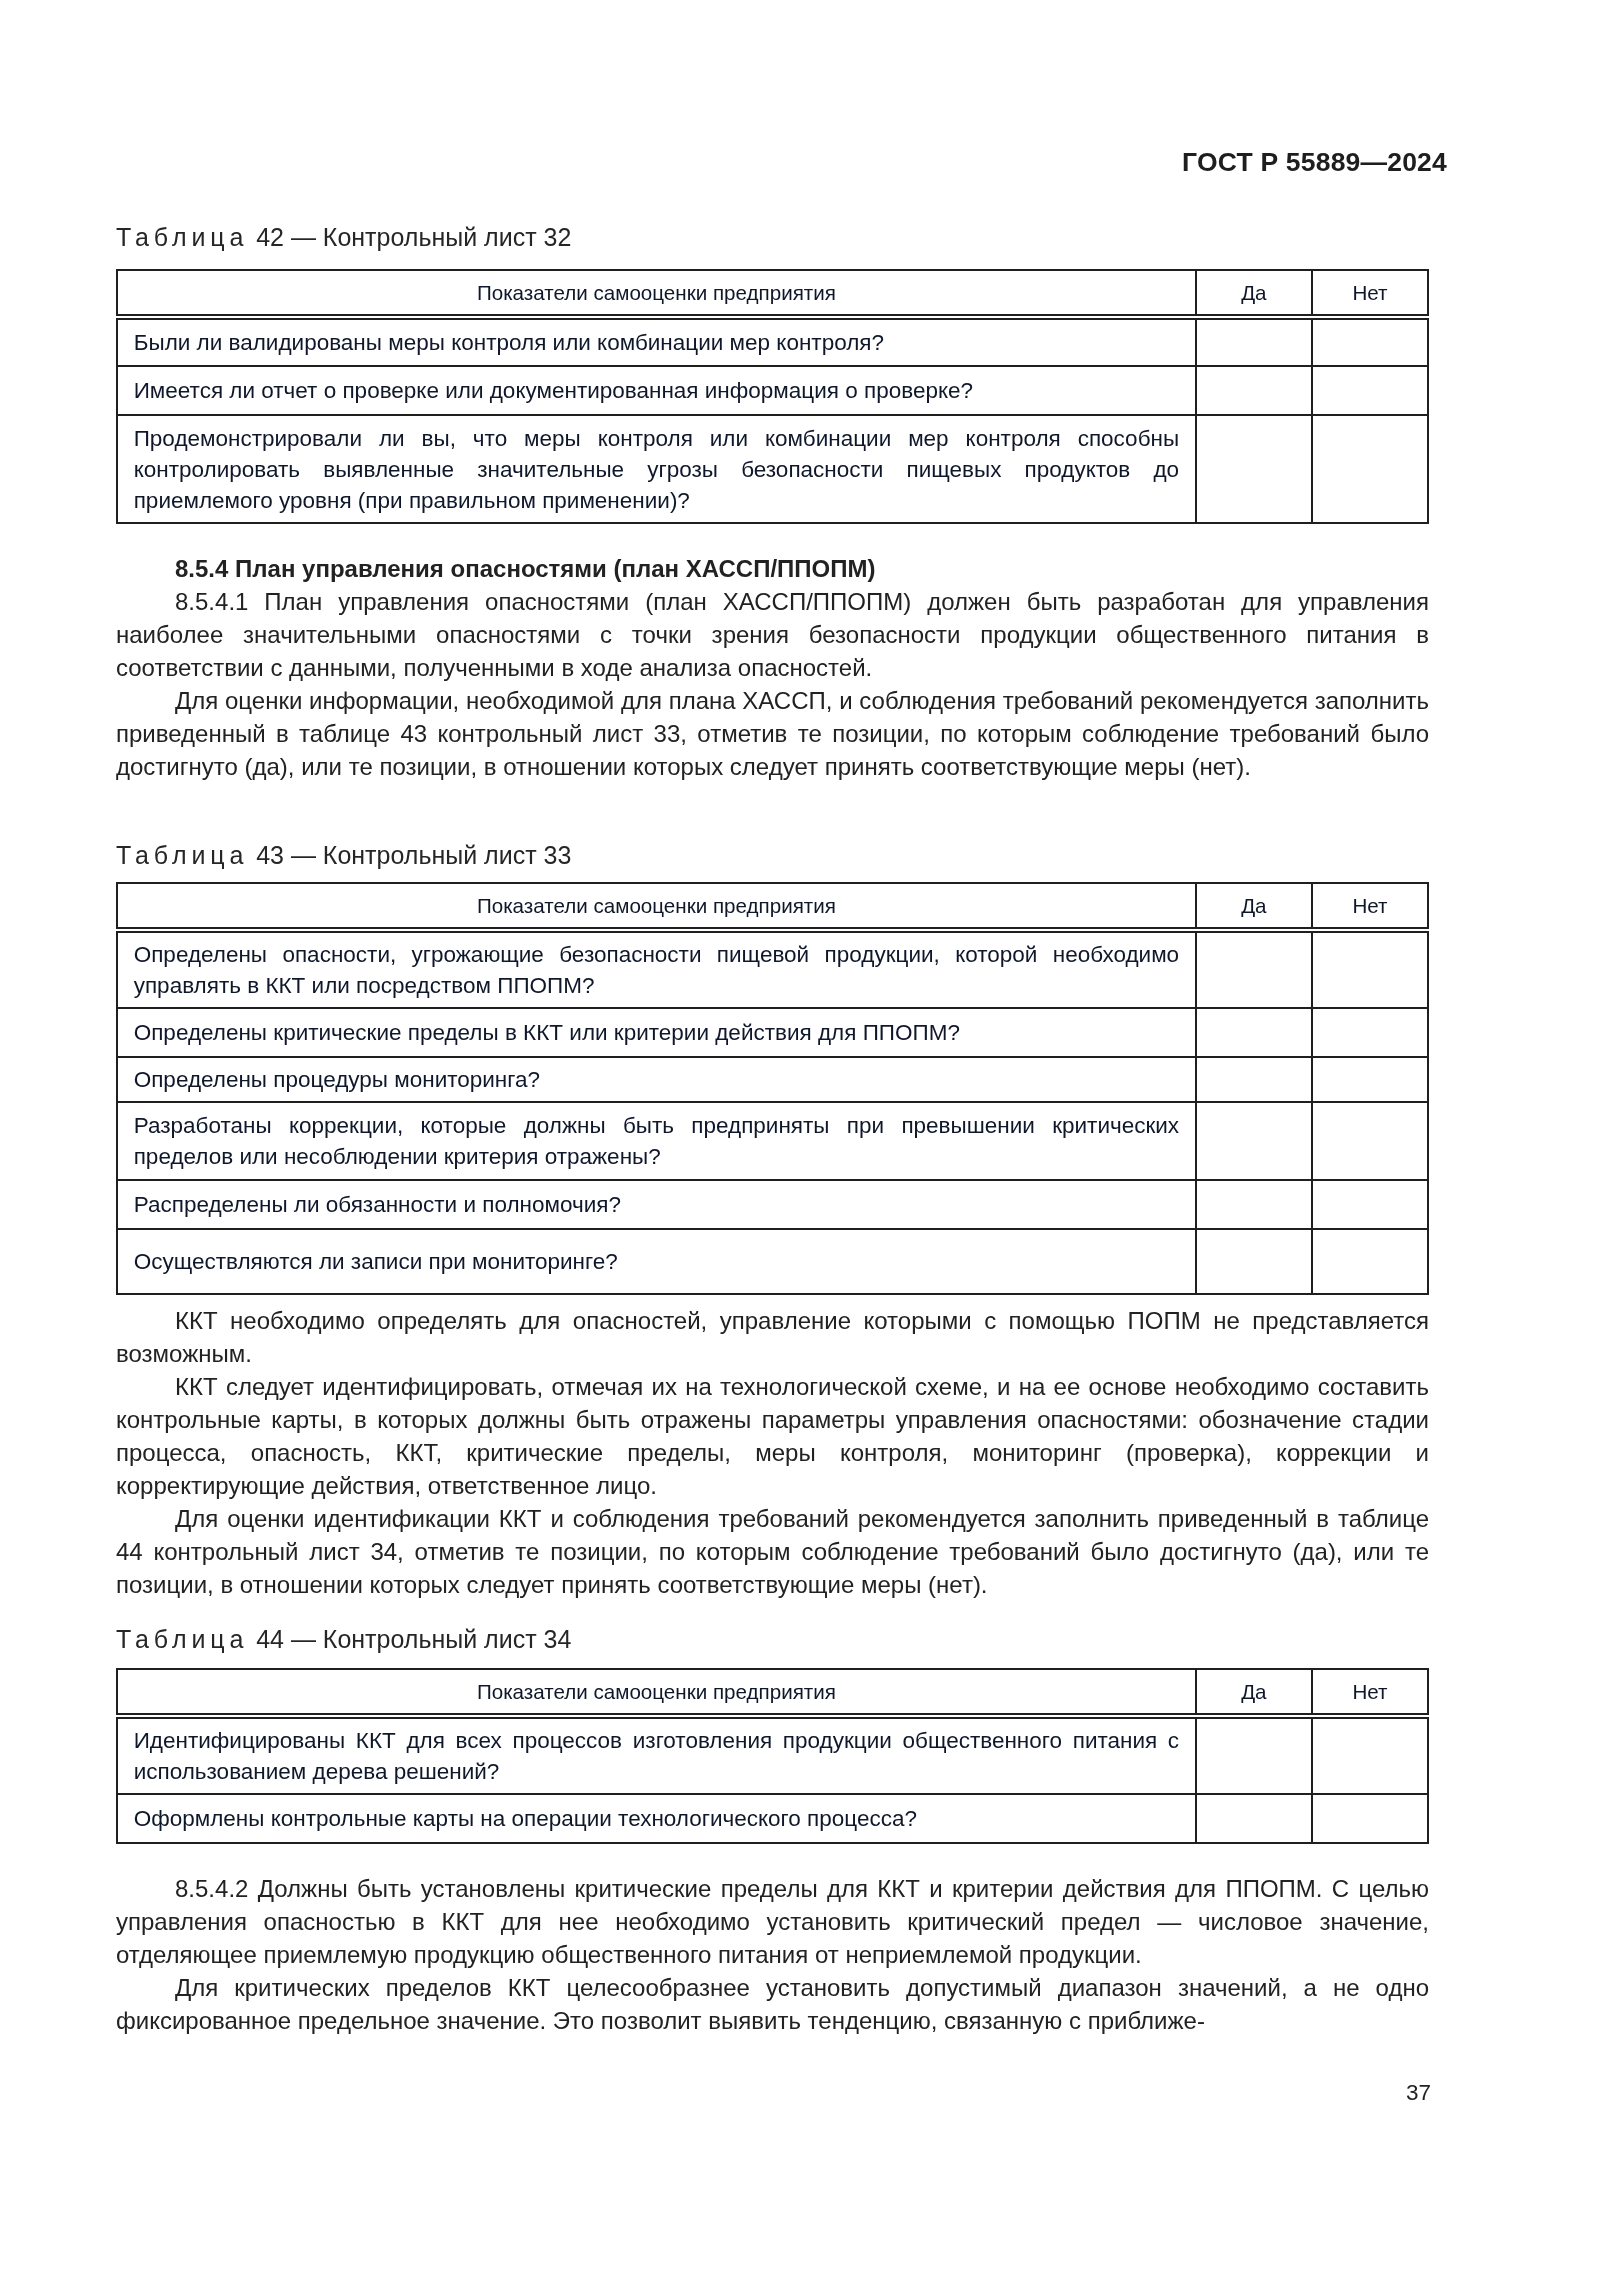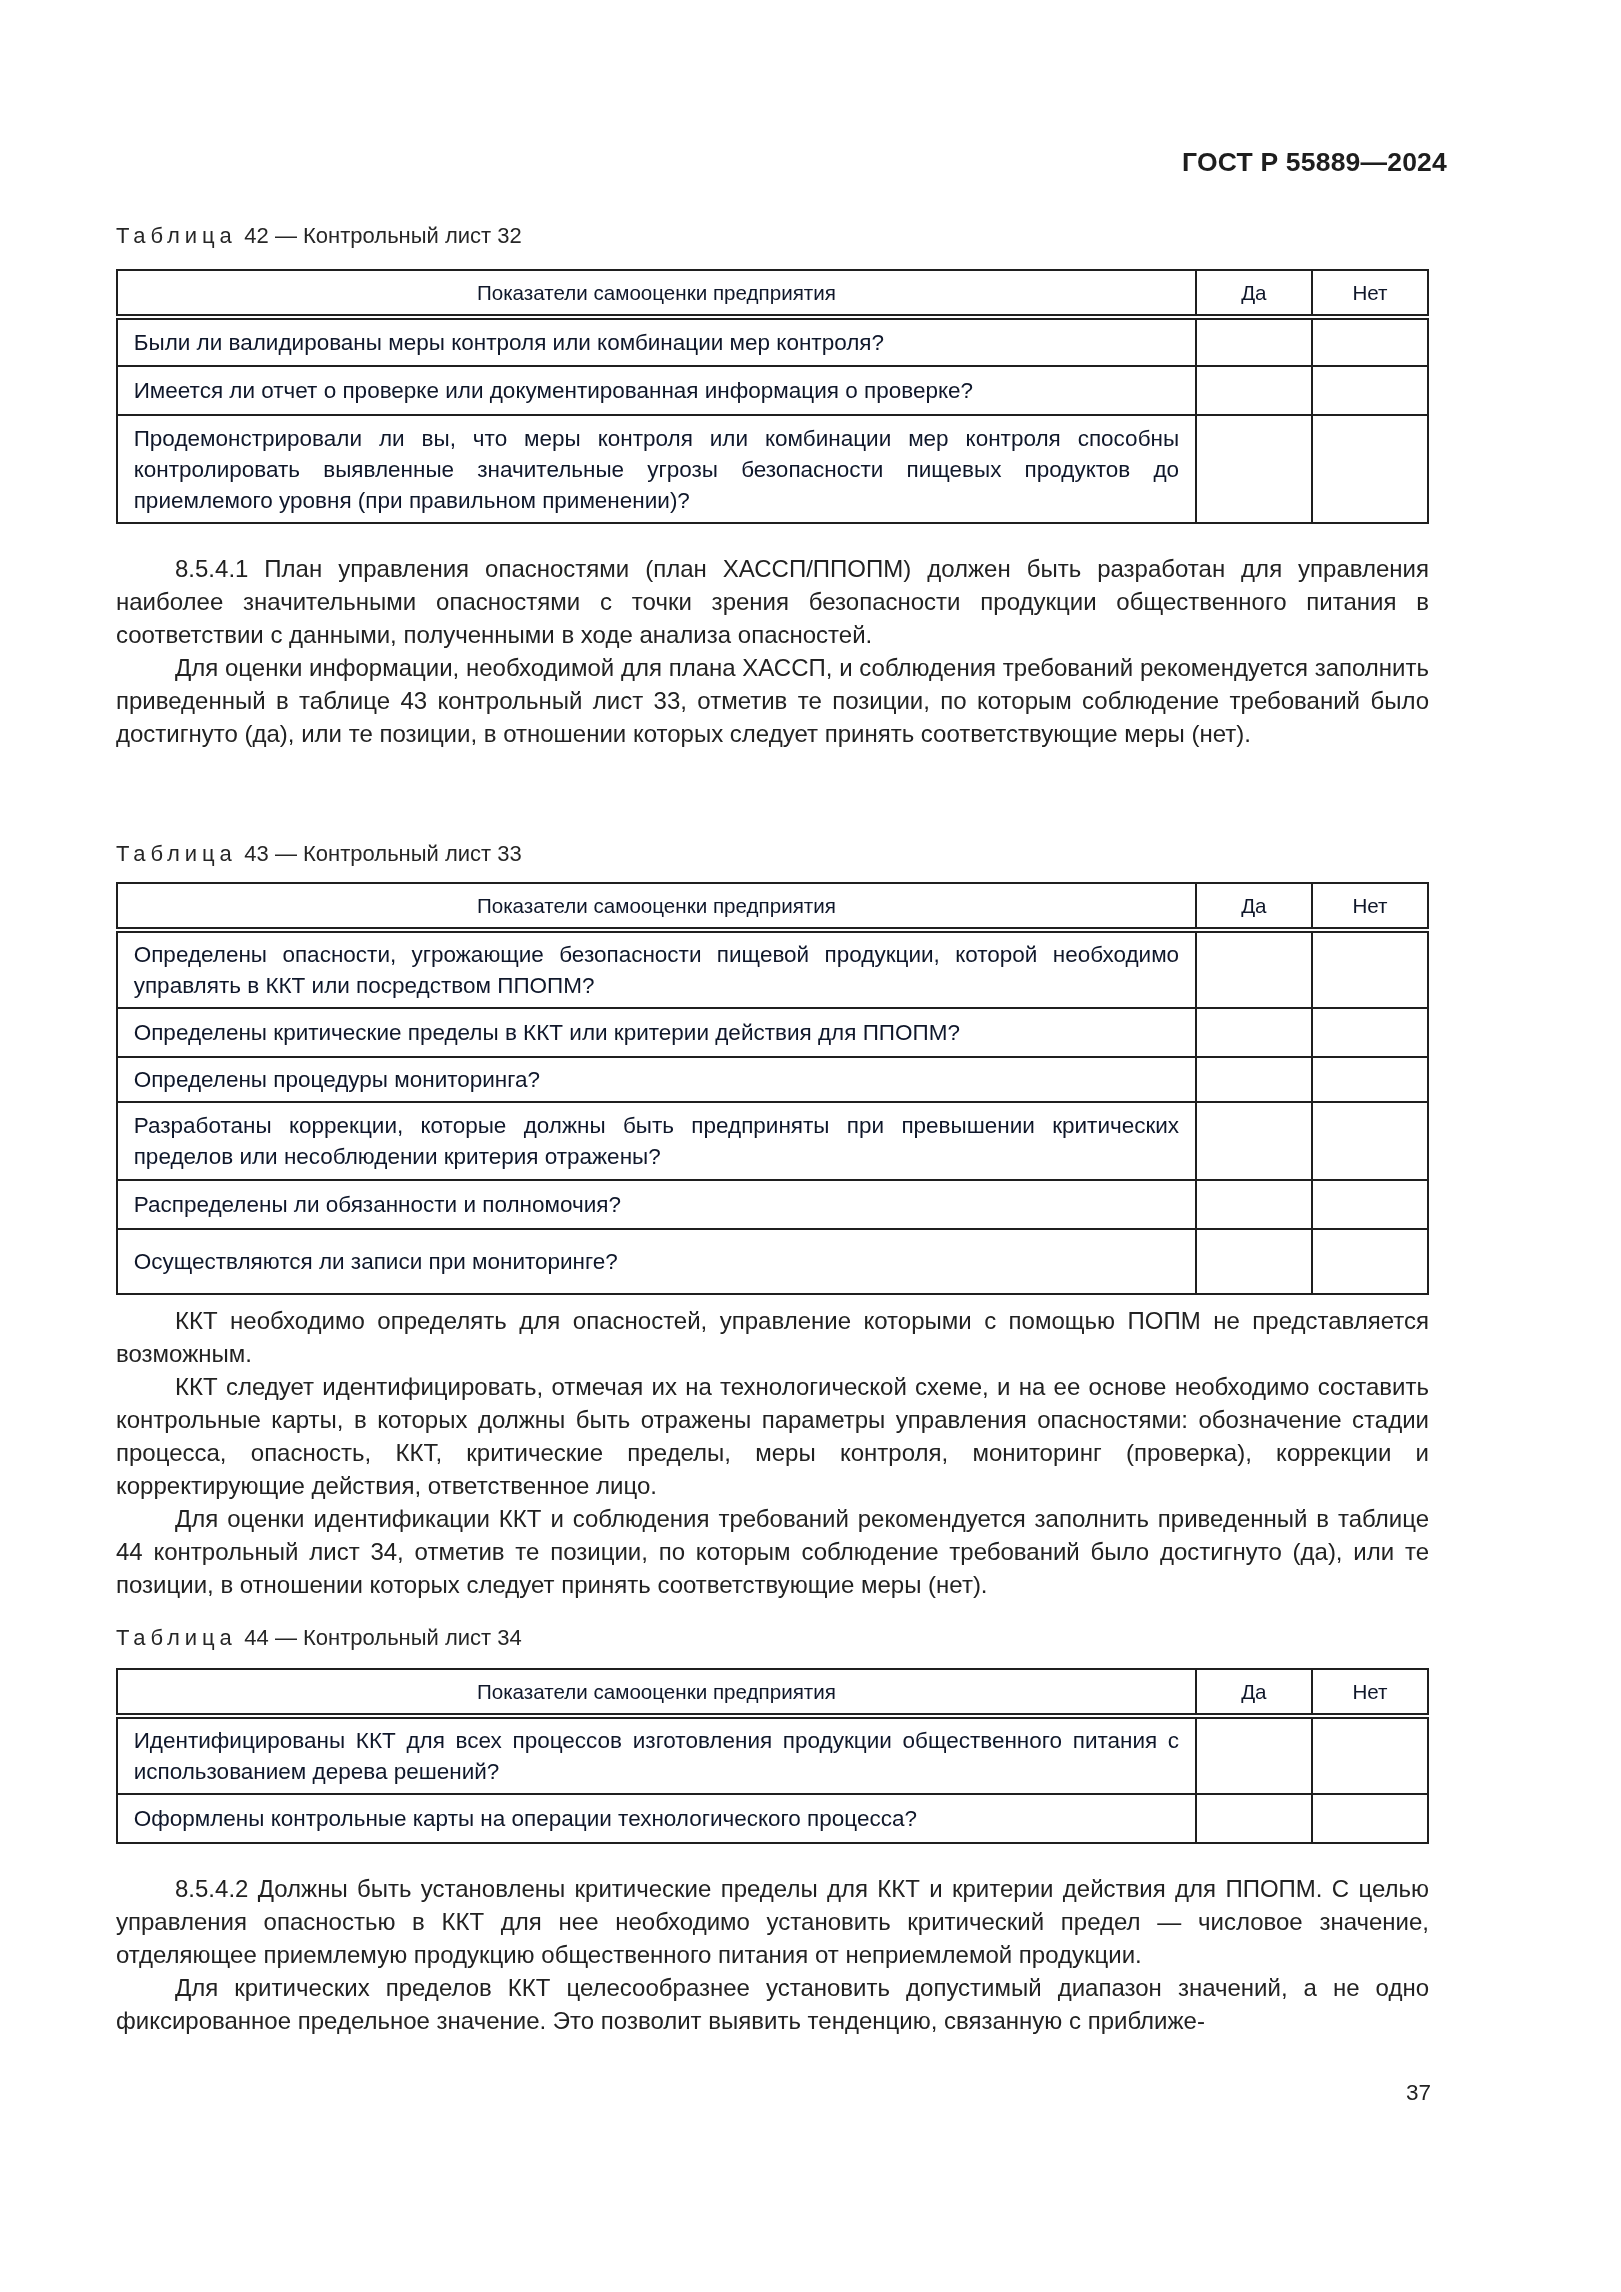--- a/index.html
+++ b/index.html
@@ -7,21 +7,21 @@
       width: 1621px; height: 2293px; position: relative; overflow: hidden;
       font-family: "Liberation Sans", "DejaVu Sans", sans-serif;
       color: #222222;
     }
     .page { position: absolute; left: 0; top: 0; width: 1621px; height: 2293px; }
     .header-code {
       position: absolute; top: 147px; right: 174px;
       font-weight: bold; font-size: 26.5px; letter-spacing: 0.2px; color: #1e1e1e;
     }
     .caption {
-      position: absolute; left: 116px; font-size: 22px; color: #262626;
+      position: absolute; left: 116px; font-size: 25px; color: #262626;
     }
     .caption .spaced { letter-spacing: 4.9px; margin-right: 7.8px; }
     table.cl {
       position: absolute; left: 116px; width: 1313px;
       border-collapse: collapse; font-size: 22.5px; color: #0f172a;
     }
     table.cl td, table.cl th {
       border: 2.9px solid #1f1f1f; padding: 0 15.7px; vertical-align: middle;
     }
     table.cl th {
@@ -79,20 +79,21 @@
     </tr>
     <tr style="height:108px;">
       <td class="q">Продемонстрировали ли вы, что меры контроля или комбинации мер контроля способны контролировать выявленные значительные угрозы безопасности пищевых продуктов до приемлемого уровня (при правильном применении)?</td>
       <td class="chk"></td>
       <td class="chk"></td>
     </tr>
   </tbody>
     </table>
 
   <div class="section" style="top:552px;">
+    <h3>8.5.4 План управления опасностями (план ХАССП/ППОПМ)</h3>
     <p>8.5.4.1 План управления опасностями (план ХАССП/ППОПМ) должен быть разработан для управления наиболее значительными опасностями с точки зрения безопасности продукции общественного питания в соответствии с данными, полученными в ходе анализа опасностей.</p>
     <p>Для оценки информации, необходимой для плана ХАССП, и соблюдения требований рекомендуется заполнить приведенный в таблице 43 контрольный лист 33, отметив те позиции, по которым соблюдение требований было достигнуто (да), или те позиции, в отношении которых следует принять соответствующие меры (нет).</p>
   </div>
 
   <div class="caption" style="top:841px;">
     <span class="spaced">Таблица</span><span>43 — Контрольный лист 33</span>
   </div>
   <table class="cl" style="top:882px;">
     <colgroup>
         <col class="c1">

